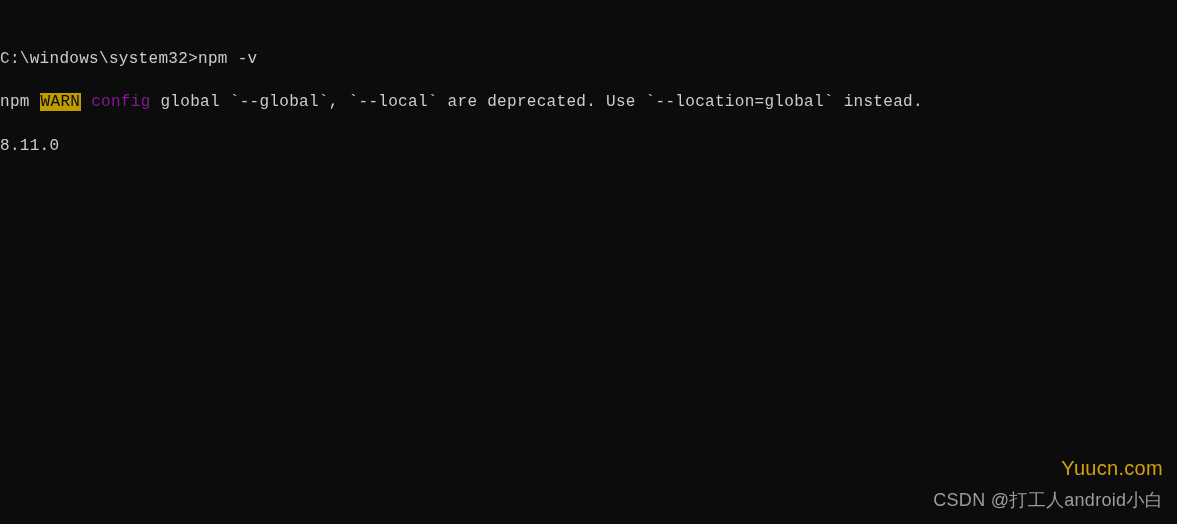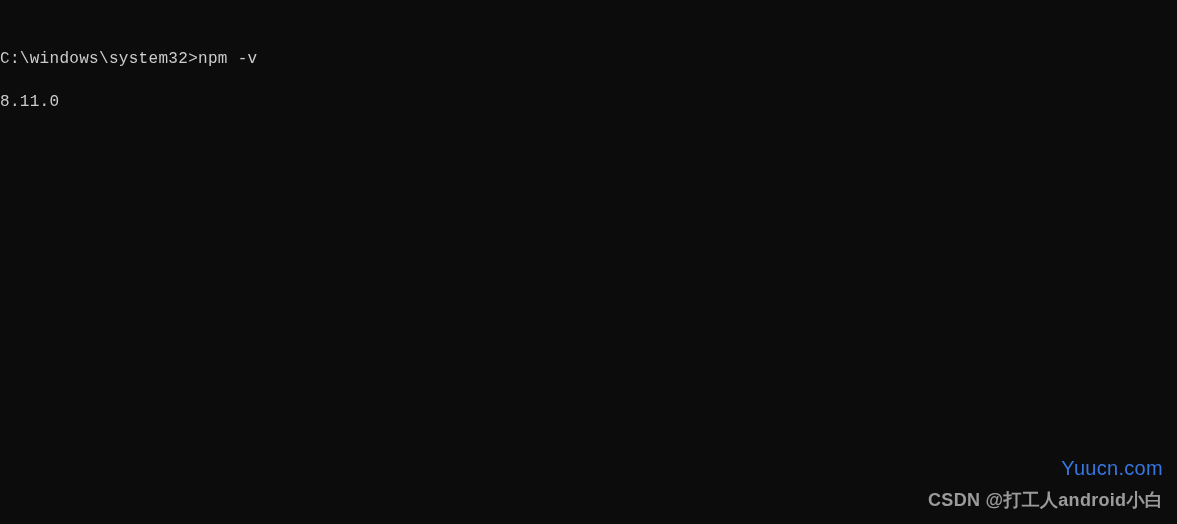--- a/index.html
+++ b/index.html
@@ -23,40 +23,40 @@
     .warn {
       background: #c19c00;
       color: #0c0c0c;
       padding: 0 1px;
     }
     .config { color: #881798; }
     .watermark-red {
       position: absolute;
       right: 14px;
       bottom: 42px;
-      color: #3b82f6;
+      color: #eab308;
       font-family: Arial, sans-serif;
       font-size: 20px;
       opacity: 0.9;
     }
     .watermark-gray {
       position: absolute;
       right: 14px;
       bottom: 12px;
       color: #b4b4b4;
       font-family: "Microsoft YaHei", Arial, sans-serif;
       font-size: 18px;
       opacity: 0.85;
-      font-weight: bold;
     }
   </style>
 </head>
 <body>
 
 <div class="terminal">
 <span class="line"></span>
 <span class="line">C:\windows\system32&gt;npm -v</span>
+<span class="line"><span>npm </span><span class="warn">WARN</span><span> </span><span class="config">config</span><span> global `--global`, `--local` are deprecated. Use `--location=global` instead.</span></span>
 <span class="line">8.11.0</span>
 <span class="line"></span>
 </div>
 
 <div class="watermark-red">Yuucn.com</div>
 <div class="watermark-gray">CSDN @打工人android小白</div>
 
 </body></html>

